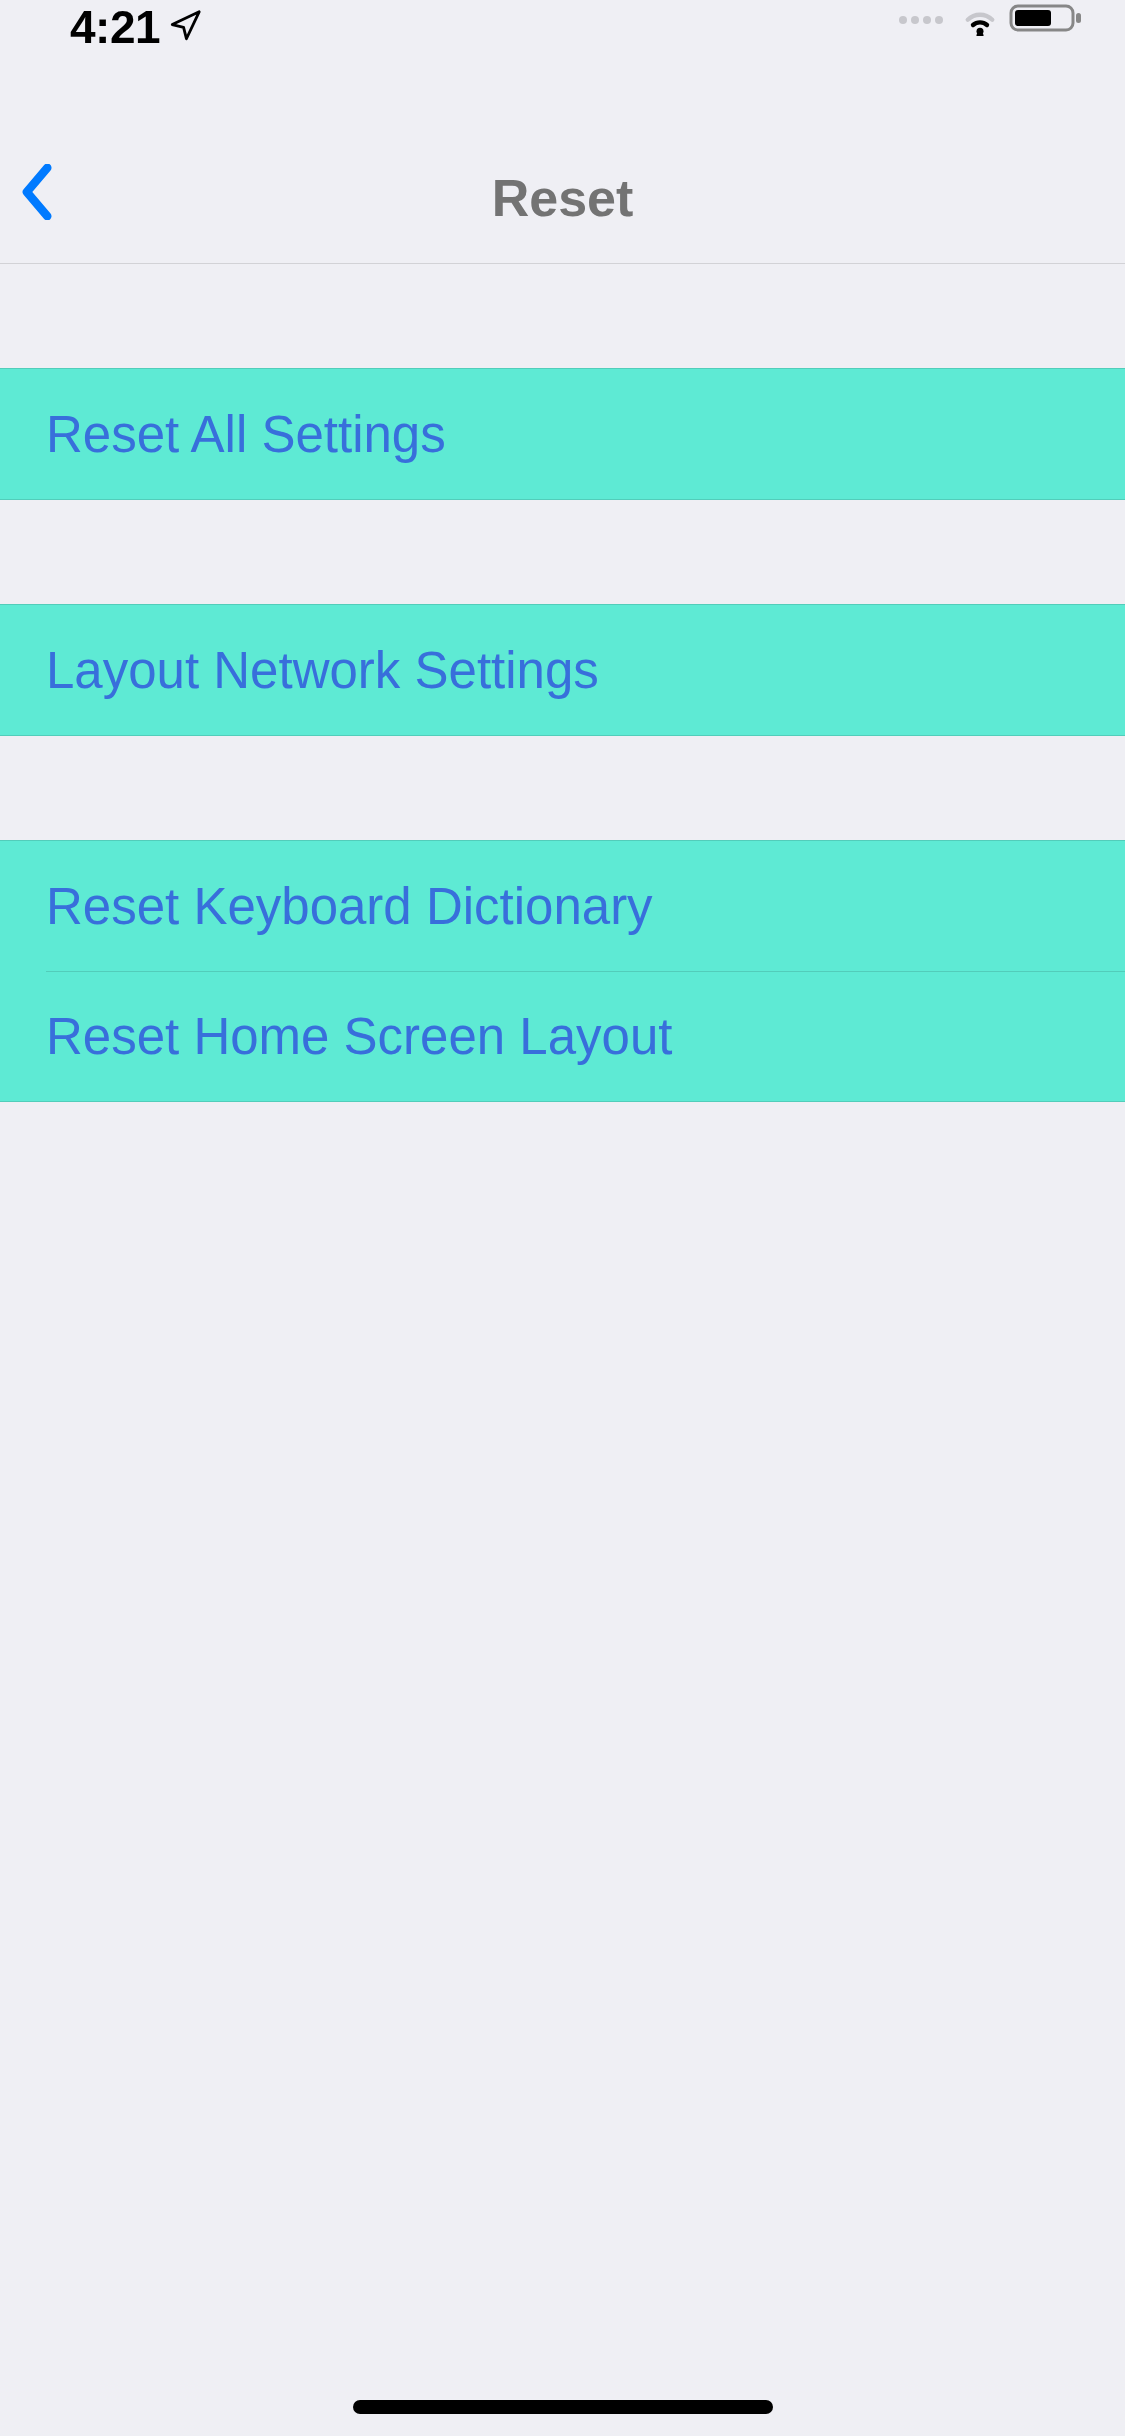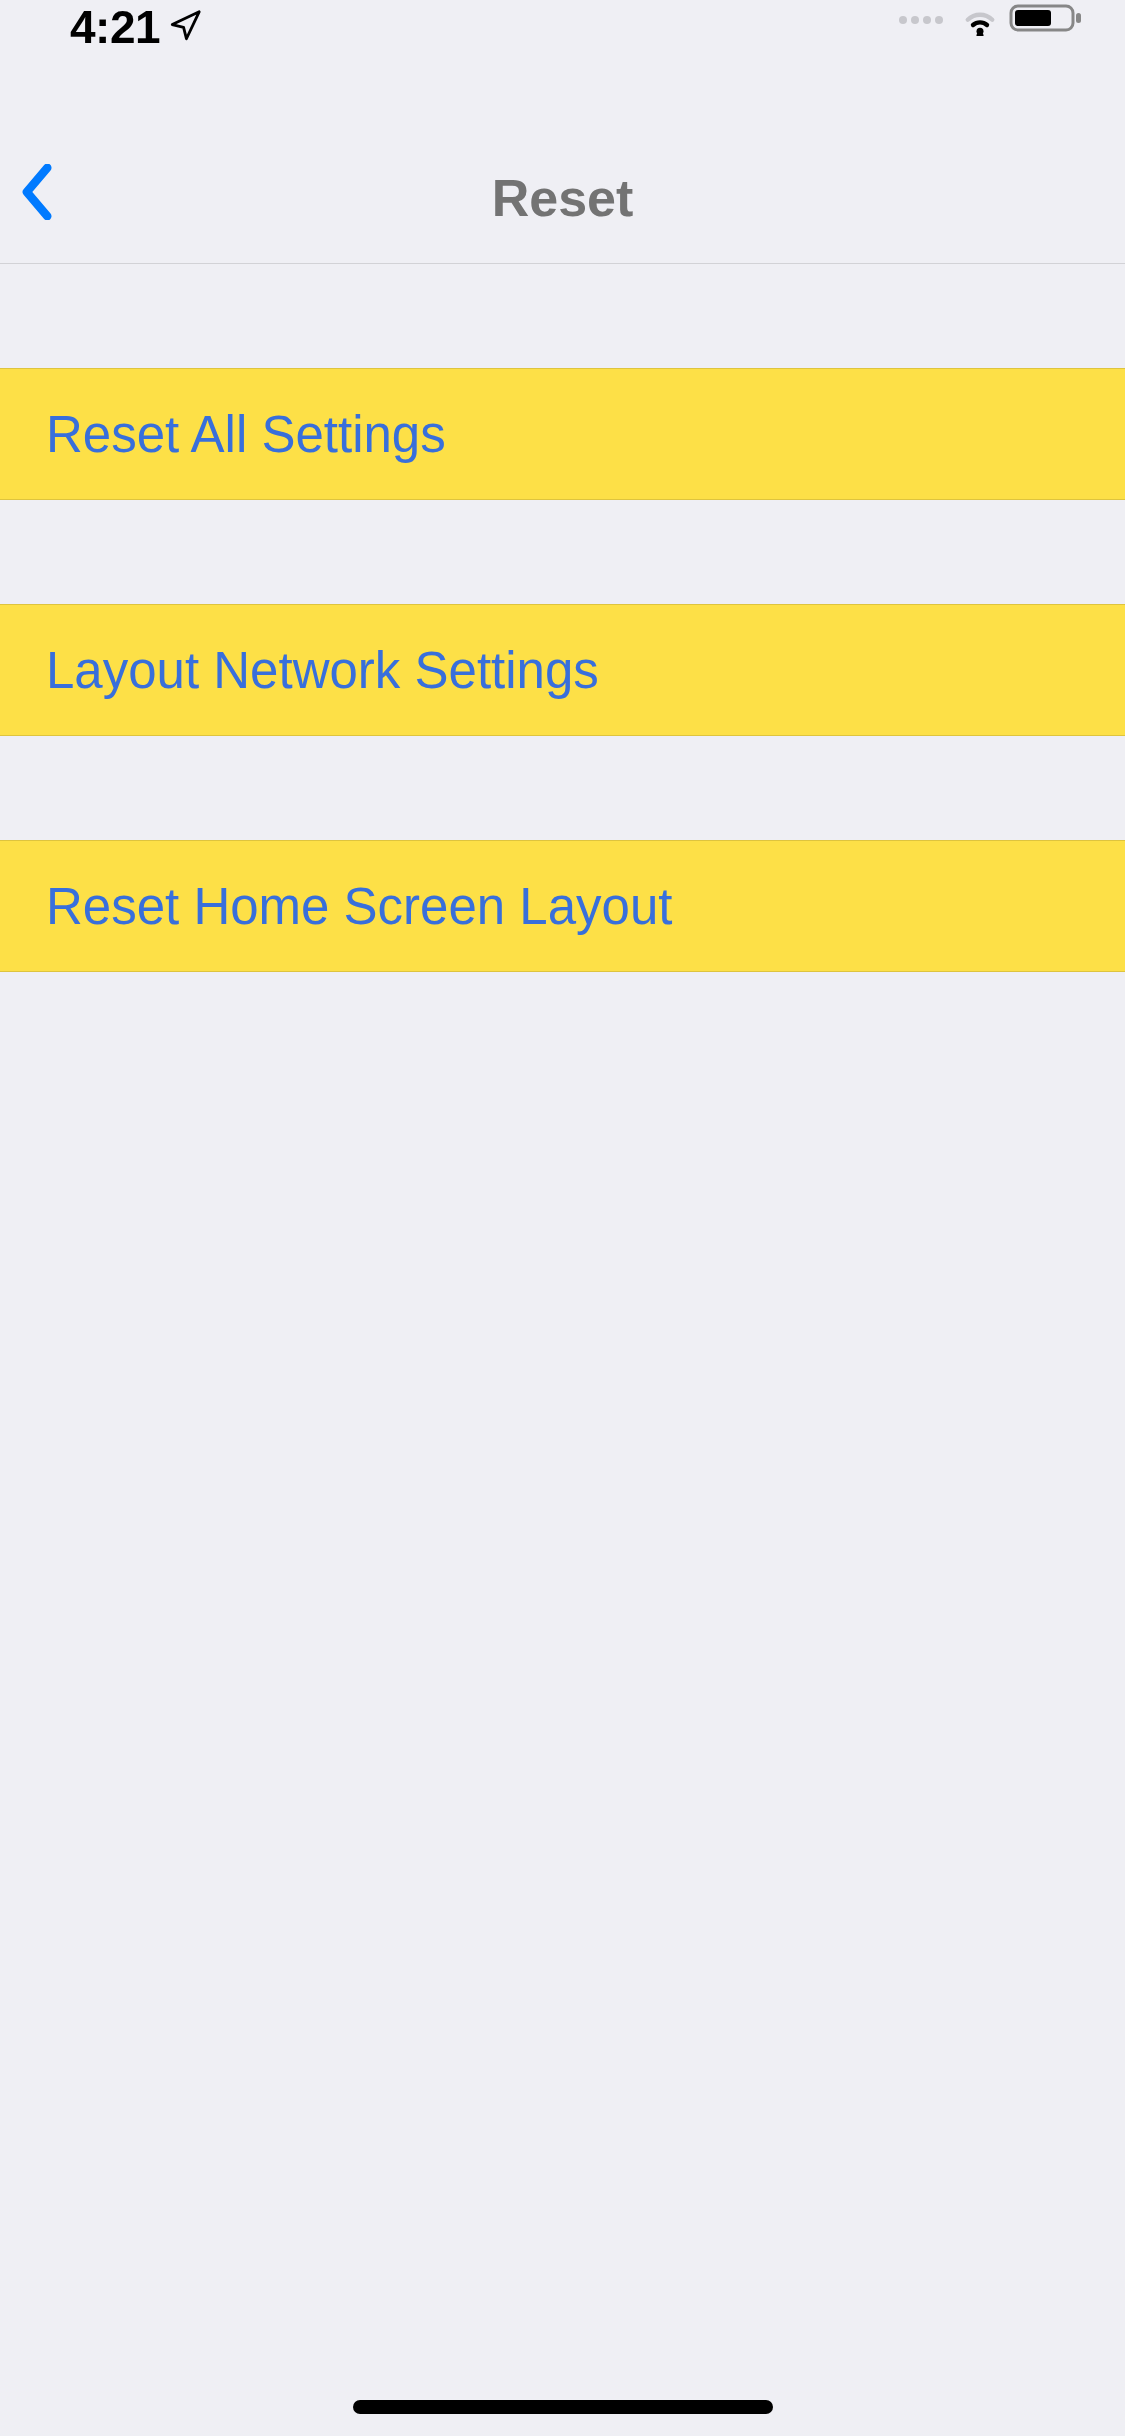--- a/index.html
+++ b/index.html
@@ -70,21 +70,21 @@
       left: 50%;
       transform: translateX(-50%);
       font-size: 52px;
       font-weight: 600;
       color: #737373;
     }
 
     
     .section-gap { height: 104px; }
     .section {
-      background: #fde047;
+      background: #5eead4;
       border-top: 1px solid rgba(0,0,0,0.12);
       border-bottom: 1px solid rgba(0,0,0,0.12);
     }
     .row {
       height: 130px;
       display: flex;
       align-items: center;
       padding: 0 46px;
       font-size: 51px;
       color: #386fdb;
@@ -175,17 +175,20 @@
 <div class="section-gap"></div>
 <div class="section">
   <div class="row">
     <span>Layout Network Settings</span>
   </div>
 </div>
 
 <div class="section-gap"></div>
 <div class="section">
   <div class="row">
+    <span>Reset Keyboard Dictionary</span>
+  </div>
+  <div class="row">
     <span>Reset Home Screen Layout</span>
   </div>
 </div>
 
 <div class="home-indicator"></div>
 
 </body></html>

